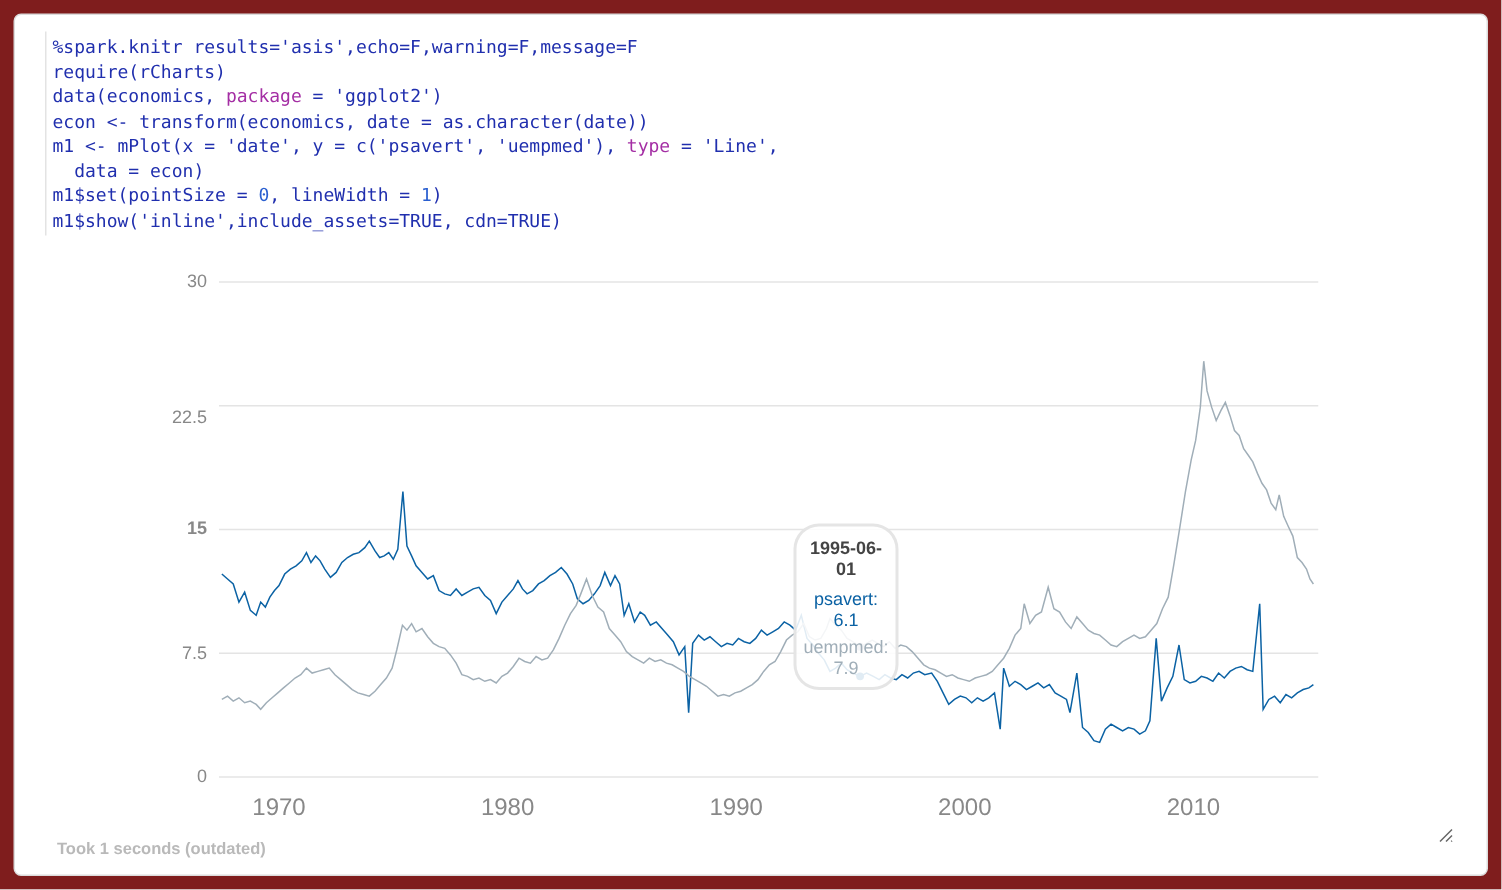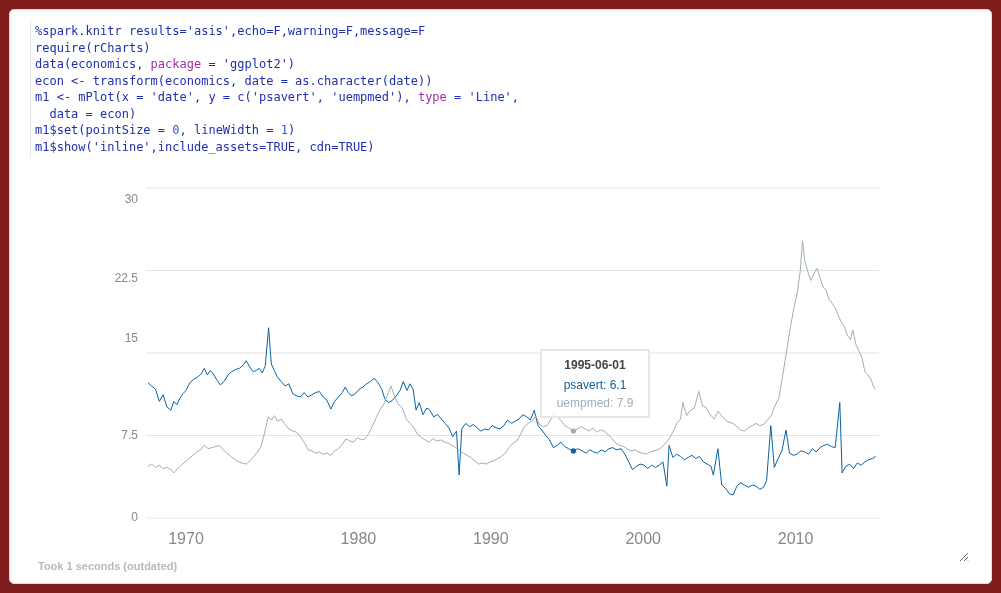--- a/index.html
+++ b/index.html
@@ -18,60 +18,60 @@
   .status .label{color:#a3a3a3;font-size:12px;letter-spacing:.4px;margin-right:3px;}
   .icon-btn{display:inline-flex;align-items:center;justify-content:center;width:16px;height:16px;cursor:pointer;}
   
   .chart{position:absolute;left:0;top:170px;width:960px;height:380px;}
   .ylabels{position:absolute;left:60px;top:0;width:68px;height:350px;}
   .ylabels div{position:absolute;right:0;width:68px;text-align:right;color:#888;font-size:12px;}
   .plot{position:absolute;left:136px;top:2px;width:733px;height:352px;}
   .xlabels{position:absolute;left:136px;top:350px;width:733px;height:20px;}
   .xlabels div{position:absolute;transform:translateX(-50%);color:#888;font-size:16px;}
   
-  .tooltip{position:absolute;left:519px;top:339px;width:110px;box-sizing:border-box;
-           background:rgba(255,255,255,.88);border:2px solid rgba(224,224,224,.85);border-radius:1px;
-           padding:7px 4px 6px 4px;text-align:center;font-size:12px;pointer-events:none;margin-left:11px;}
+  .tooltip{position:absolute;left:519px;top:339px;width:70px;box-sizing:border-box;
+           background:rgba(255,255,255,.88);border:2px solid rgba(224,224,224,.85);border-radius:17px;
+           padding:7px 4px 6px 4px;text-align:center;font-size:12px;pointer-events:none;}
   .tooltip .t-date{font-weight:bold;color:#444;margin-bottom:6px;}
   .tooltip .t-row{margin-top:4px;}
   .footer{position:absolute;left:28px;top:550px;color:#b9b9b9;font-size:11px;font-weight:bold;}
   .grip{position:absolute;right:22px;bottom:21px;width:12px;height:12px;cursor:nwse-resize;}
   .gear{font-family:"DejaVu Sans",sans-serif;font-size:15px;color:#9a9a9a;line-height:15px;}
 </style>
 </head>
 <body>
 
 <div class="page">
   <div class="card">
 
     <div class="code"><div><span class="tok-d">%spark.knitr results='asis',echo=F,warning=F,message=F</span></div><div><span class="tok-d">require(rCharts)</span></div><div><span class="tok-d">data(economics, </span><span class="tok-p">package</span><span class="tok-d"> = 'ggplot2')</span></div><div><span class="tok-d">econ &lt;- transform(economics, date = as.character(date))</span></div><div><span class="tok-d">m1 &lt;- mPlot(x = 'date', y = c('psavert', 'uempmed'), </span><span class="tok-p">type</span><span class="tok-d"> = 'Line',</span></div><div><span class="tok-d">  data = econ)</span></div><div><span class="tok-d">m1$set(pointSize = </span><span class="tok-n">0</span><span class="tok-d">, lineWidth = </span><span class="tok-n">1</span><span class="tok-d">)</span></div><div><span class="tok-d">m1$show('inline',include_assets=TRUE, cdn=TRUE)</span></div></div>
 
 
     <div class="chart">
       <div class="ylabels">
           <div style="top: 330px;">0</div>
           <div style="top: 247.5px;">7.5</div>
-          <div style="top: 151px;">15</div>
+          <div style="top: 165px; font-weight: bold;">15</div>
           <div style="top: 91px;">22.5</div>
-          <div style="top: 12px;">30</div>
+          <div style="top: 0px;">30</div>
         </div>
       <svg class="plot" width="733" height="352">
           <line x1="0" x2="733" y1="336" y2="336" stroke="#e4e4e4" stroke-width="1"></line>
           <line x1="0" x2="733" y1="253.5" y2="253.5" stroke="#e4e4e4" stroke-width="1"></line>
           <line x1="0" x2="733" y1="171" y2="171" stroke="#e4e4e4" stroke-width="1"></line>
           <line x1="0" x2="733" y1="88.5" y2="88.5" stroke="#e4e4e4" stroke-width="1"></line>
           <line x1="0" x2="733" y1="6" y2="6" stroke="#e4e4e4" stroke-width="1"></line>
           <polyline points="1.9,200.7 5.7,204.0 9.5,207.3 13.3,219.4 17.1,212.8 20.9,224.9 24.8,228.2 27.8,219.4 30.9,222.7 33.9,216.1 37.0,211.7 40.0,208.4 43.8,200.7 47.6,197.4 51.4,195.2 55.2,191.9 58.3,186.4 61.3,193.0 64.4,188.6 67.4,191.9 70.5,197.4 74.3,202.9 78.1,199.6 81.9,193.0 85.7,189.7 89.5,187.5 93.3,186.4 97.2,183.1 100.2,178.7 104.0,185.3 107.1,189.7 110.1,188.6 113.2,186.4 116.2,190.8 119.2,184.2 122.6,145.7 125.3,182.0 128.4,188.6 131.4,195.2 135.3,199.6 139.1,204.0 142.9,201.8 146.7,211.7 150.5,213.9 154.3,215.0 158.1,210.6 161.9,215.0 165.7,212.8 169.5,210.6 173.3,209.5 177.2,215.0 181.0,218.3 184.8,227.1 188.6,219.4 192.4,215.0 196.2,210.6 199.3,205.1 202.3,210.6 205.4,213.9 209.2,211.7 213.0,207.3 216.8,205.1 220.6,201.8 224.4,199.6 228.2,196.3 232.0,200.7 235.8,207.3 238.9,217.2 242.7,220.5 246.5,218.3 250.3,213.9 254.1,208.4 257.2,199.6 261.0,208.4 264.0,201.8 267.1,207.3 270.1,228.2 273.2,220.5 277.0,232.6 280.8,226.0 283.8,228.2 287.6,234.8 291.5,232.6 295.3,237.0 299.1,241.4 302.9,245.8 306.7,254.6 310.5,249.1 313.1,293.1 315.8,246.9 319.7,241.4 323.5,244.7 327.3,242.5 331.1,245.8 334.9,249.1 338.7,246.9 342.5,248.0 346.3,243.6 350.1,245.8 353.9,246.9 357.8,243.6 361.6,238.1 365.4,241.4 369.2,239.2 373.0,237.0 376.8,232.6 380.6,234.8 384.4,238.1 388.2,228.2 392.0,243.6 395.9,248.0 399.7,253.5 403.5,257.9 407.3,265.6 411.1,263.4 414.9,260.1 418.7,264.5 422.5,266.7 427.4,268.9 431.7,266.7 436.2,268.9 440.1,271.1 443.9,267.8 447.7,270.0 451.5,271.1 455.3,267.8 459.1,270.0 462.9,266.7 466.7,265.6 470.5,267.8 475.1,266.7 478.9,272.2 482.7,279.9 486.5,287.6 490.3,284.3 494.2,282.1 498.0,283.2 501.8,286.5 505.6,283.2 509.4,285.4 513.2,283.2 517.0,279.9 520.8,304.1 523.1,263.4 526.9,275.5 530.7,272.2 534.5,274.4 538.3,277.7 542.2,275.5 546.0,273.3 549.8,276.6 553.6,274.4 557.4,279.9 561.2,282.1 565.0,284.3 567.3,293.1 571.9,266.7 575.7,303.0 579.5,306.3 583.3,311.8 587.1,312.9 590.9,304.1 594.7,300.8 598.5,303.0 602.4,305.2 606.2,303.0 610.0,304.1 613.8,307.4 617.6,305.2 620.6,298.6 624.8,243.6 628.3,285.4 632.1,276.6 635.9,268.9 640.0,248.0 643.5,271.1 647.3,273.3 651.1,272.2 654.9,268.9 658.7,270.0 662.6,272.2 666.4,266.7 670.2,270.0 674.0,265.6 677.8,263.4 681.6,262.3 685.4,264.5 689.2,265.6 693.8,220.5 696.1,290.9 699.9,284.3 703.7,282.1 707.5,286.5 711.3,281.0 715.1,283.2 718.9,279.9 722.8,277.7 726.6,276.6 729.6,274.4" fill="none" stroke="#0b62a4" stroke-width="1"></polyline>
           <polyline points="1.9,284.3 5.7,282.1 9.5,285.4 13.3,283.2 17.1,286.5 20.9,285.4 24.8,287.6 27.8,290.9 31.6,286.5 35.4,283.2 39.2,279.9 43.0,276.6 46.9,273.3 50.7,270.0 54.5,267.8 58.3,263.4 62.1,266.7 65.9,265.6 69.7,264.5 73.5,263.4 77.3,267.8 81.1,271.1 85.0,274.4 88.8,277.7 92.6,279.9 96.4,281.0 100.2,282.1 104.0,278.8 107.8,274.4 111.6,270.0 115.4,263.4 118.5,251.3 122.3,234.8 125.3,238.1 128.4,233.7 131.4,239.2 135.3,237.0 139.1,242.5 142.9,246.9 146.7,249.1 150.5,250.2 154.3,254.6 158.1,260.1 161.9,267.8 165.7,268.9 169.5,271.1 173.3,270.0 177.2,272.2 181.0,271.1 184.8,273.3 188.6,268.9 192.4,266.7 196.2,262.3 200.0,256.8 203.8,259.0 207.6,260.1 211.4,255.7 215.3,257.9 219.1,256.8 222.9,251.3 226.7,243.6 230.5,234.8 234.3,227.1 238.1,221.6 241.2,213.9 245.0,204.0 248.8,215.0 252.6,222.7 256.4,226.0 260.2,237.0 264.0,241.4 267.8,245.8 271.6,252.4 275.5,255.7 279.3,257.9 283.1,260.1 286.9,256.8 290.7,259.0 294.5,257.9 298.3,260.1 302.1,261.2 305.9,263.4 309.7,265.6 313.6,268.9 317.4,271.1 321.2,273.3 325.0,275.5 328.8,278.8 332.6,282.1 336.4,281.0 340.2,282.1 344.0,279.9 347.8,278.8 351.7,276.6 355.5,274.4 359.3,271.1 363.1,265.6 366.9,261.2 370.7,259.0 374.5,252.4 378.3,244.7 382.1,241.4 385.9,239.2 389.8,233.7 393.6,242.5 397.4,244.7 401.2,243.6 405.0,237.0 407.3,230.4 411.1,234.8 414.9,238.1 418.7,243.6 422.5,245.8 427.4,249.1 431.7,246.9 435.5,244.7 439.3,246.9 443.1,249.1 446.9,245.8 450.7,250.2 454.5,248.0 458.3,249.1 462.1,252.4 466.0,256.8 469.8,261.2 473.6,263.4 477.4,264.5 481.2,266.7 485.0,268.9 488.8,267.8 492.6,270.0 496.4,271.1 500.2,272.2 504.1,270.0 507.9,268.9 511.7,267.8 515.5,265.6 519.3,261.2 523.1,256.8 526.9,250.2 530.7,241.4 534.5,237.0 536.8,220.5 540.6,233.7 544.4,228.2 548.3,226.0 552.8,209.5 556.6,223.8 560.4,226.0 564.3,232.6 568.1,237.0 571.9,229.3 575.7,233.7 579.5,238.1 583.3,240.3 587.1,241.4 590.9,244.7 594.7,248.0 598.5,249.1 602.4,245.8 606.2,243.6 610.0,241.4 613.8,243.6 617.6,242.5 621.4,238.1 625.2,233.7 629.0,223.8 632.8,216.1 636.6,194.1 640.5,169.9 644.3,145.7 648.1,124.8 651.1,111.6 654.2,89.6 656.5,58.8 658.7,78.6 661.8,89.6 664.8,98.4 667.9,91.8 670.9,86.3 674.0,95.1 677.0,105.0 680.1,108.3 683.1,117.1 686.2,121.5 689.2,125.9 692.3,133.6 695.3,140.2 698.4,144.6 701.4,153.4 704.5,157.8 706.8,147.9 709.8,162.2 712.8,168.8 715.9,175.4 718.9,189.7 722.0,193.0 725.0,197.4 727.3,204.0 729.6,207.3" fill="none" stroke="#a0aeb8" stroke-width="1"></polyline>
           <circle cx="427.40080000000114" cy="268.9" r="2.6" fill="#0b62a4"></circle>
           <circle cx="427.40080000000114" cy="249.1" r="2.6" fill="#a0aeb8"></circle>
         </svg>
       <div class="xlabels">
           <div style="left: 40px;">1970</div>
-          <div style="left: 192.4px; margin-left: 20px;">1980</div>
+          <div style="left: 192.4px;">1980</div>
           <div style="left: 344.8px;">1990</div>
           <div style="left: 497.2px;">2000</div>
           <div style="left: 649.6px;">2010</div>
         </div>
     </div>
 
     <div class="tooltip">
       <div class="t-date">1995-06-01</div>
       <div>
           <div class="t-row" style="color: rgb(11, 98, 164);">psavert: 6.1</div>

